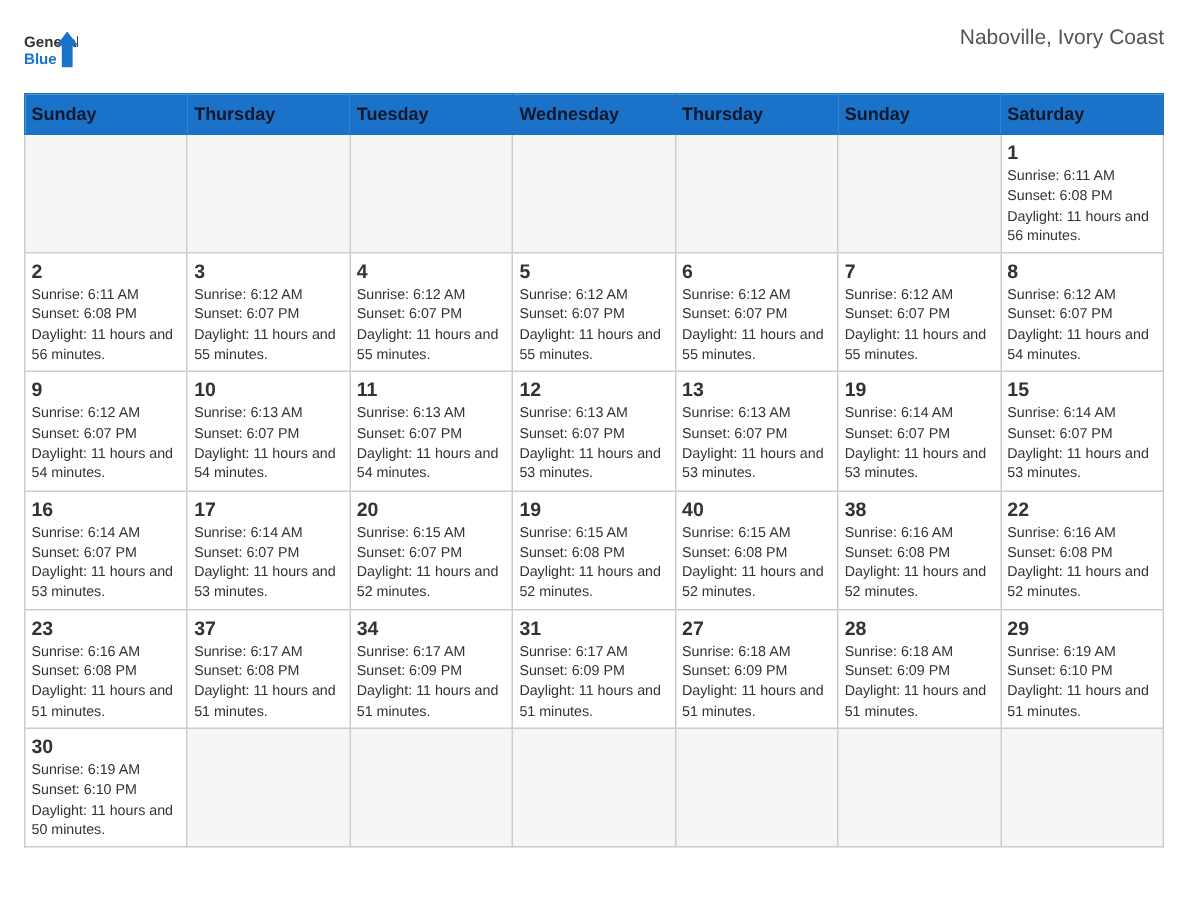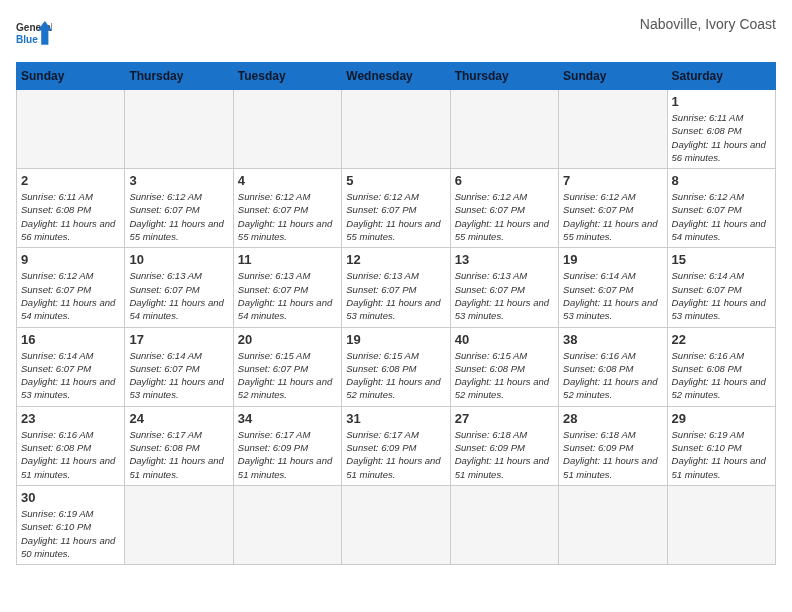--- a/index.html
+++ b/index.html
@@ -68,21 +68,20 @@
       font-size: 13px;
       font-weight: bold;
       color: #333;
       margin-bottom: 2px;
       display: block;
     }
     .day-info {
       font-size: 9.5px;
       color: #333;
       line-height: 1.4;
-      font-style: italic;
     }
     .last-row td {
       min-height: 60px;
     }
   </style>
 </head>
 <body>
 
 <div class="header">
   <div class="logo">
@@ -308,21 +307,21 @@
     <tr>
       <td>
         <span class="day-number">23</span>
         <div class="day-info">
           <span>Sunrise:</span> <span>6:16 AM</span><br>
           <span>Sunset:</span> <span>6:08 PM</span><br>
           <span>Daylight:</span> <span>11 hours and 51 minutes.</span>
         </div>
       </td>
       <td>
-        <span class="day-number">24</span>
+        <span class="day-number">37</span>
         <div class="day-info">
           <span>Sunrise:</span> <span>6:17 AM</span><br>
           <span>Sunset:</span> <span>6:08 PM</span><br>
           <span>Daylight:</span> <span>11 hours and 51 minutes.</span>
         </div>
       </td>
       <td>
         <span class="day-number">34</span>
         <div class="day-info">
           <span>Sunrise:</span> <span>6:17 AM</span><br>

